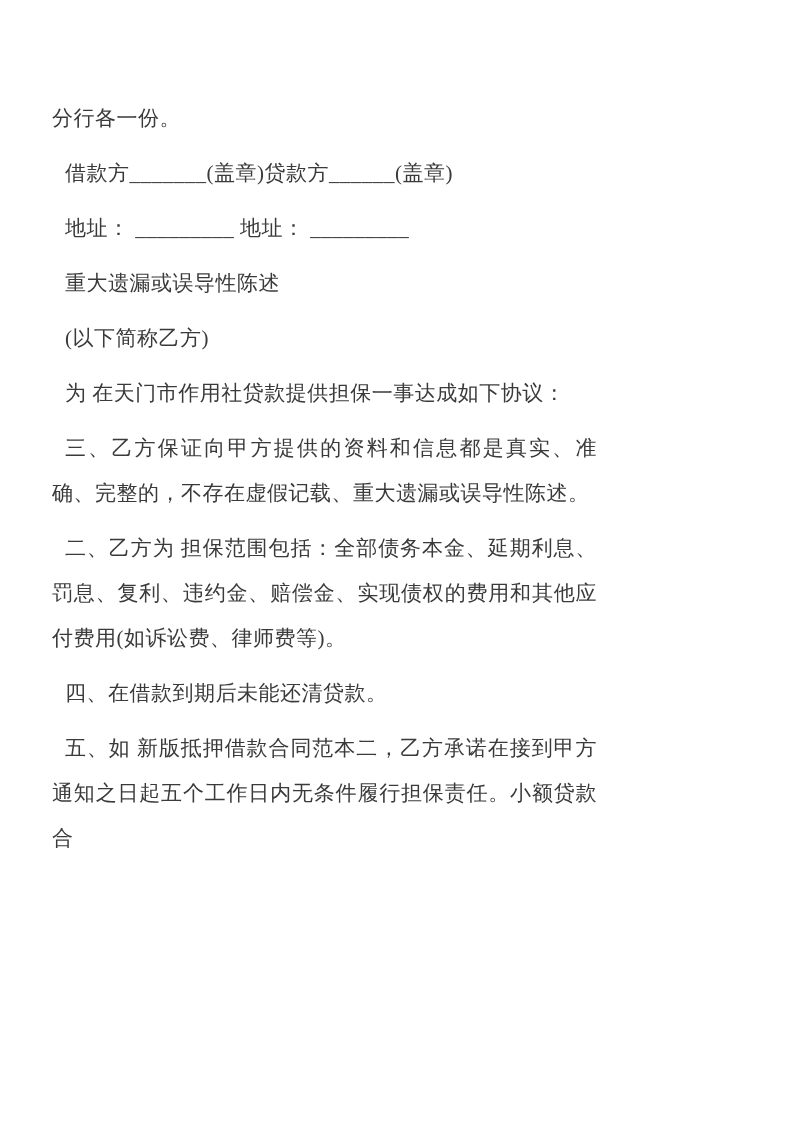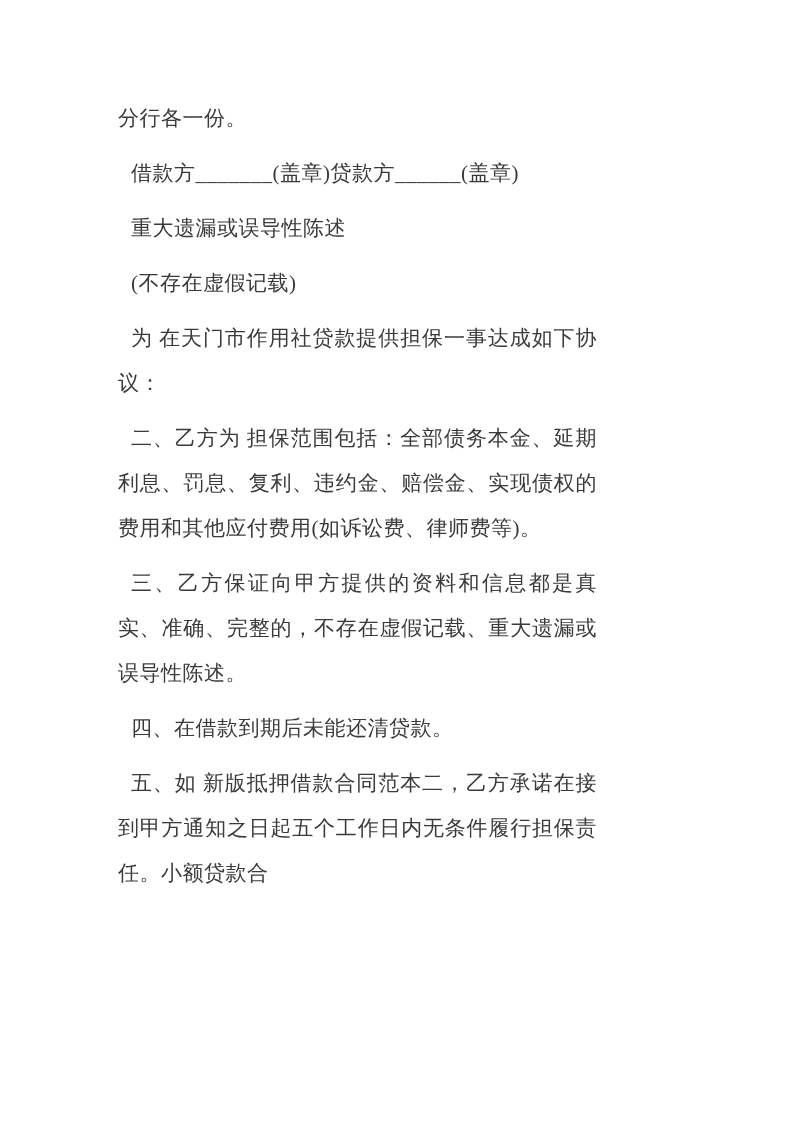--- a/index.html
+++ b/index.html
@@ -10,21 +10,21 @@
     width: 793px;
     height: 1122px;
     background: #ffffff;
     overflow: hidden;
     font-family: "Liberation Serif", serif;
   }
   .page {
     box-sizing: border-box;
     width: 714px;
     height: 1122px;
-    padding: 96px 117px 40px 118px;
+    padding: 96px 117px 40px 52px;
     background: #ffffff;
     color: #3a3a3a;
   }
   .doc p {
     margin: 0 0 10px 0;
     font-size: 21px;
     line-height: 45px;
     letter-spacing: 0.5px;
     text-align: justify;
     word-break: break-all;
@@ -34,21 +34,22 @@
     text-indent: 13px;
   }
 </style>
 </head>
 <body>
 
 <div class="page">
   <div class="doc">
     <p>分行各一份。</p>
     <p class="indent">借款方_______(盖章)贷款方______(盖章)</p>
+    <p class="indent">地址： _________ 地址： _________</p>
     <p class="indent">重大遗漏或误导性陈述</p>
-    <p class="indent">(不存在虚假记载)</p>
+    <p class="indent">(以下简称乙方)</p>
     <p class="indent">为 在天门市作用社贷款提供担保一事达成如下协议：</p>
+    <p class="indent">三、乙方保证向甲方提供的资料和信息都是真实、准确、完整的，不存在虚假记载、重大遗漏或误导性陈述。</p>
     <p class="indent">二、乙方为 担保范围包括：全部债务本金、延期利息、罚息、复利、违约金、赔偿金、实现债权的费用和其他应付费用(如诉讼费、律师费等)。</p>
-    <p class="indent">三、乙方保证向甲方提供的资料和信息都是真实、准确、完整的，不存在虚假记载、重大遗漏或误导性陈述。</p>
     <p class="indent">四、在借款到期后未能还清贷款。</p>
     <p class="indent">五、如 新版抵押借款合同范本二，乙方承诺在接到甲方通知之日起五个工作日内无条件履行担保责任。小额贷款合</p>
   </div>
 </div>
 
 </body></html>

